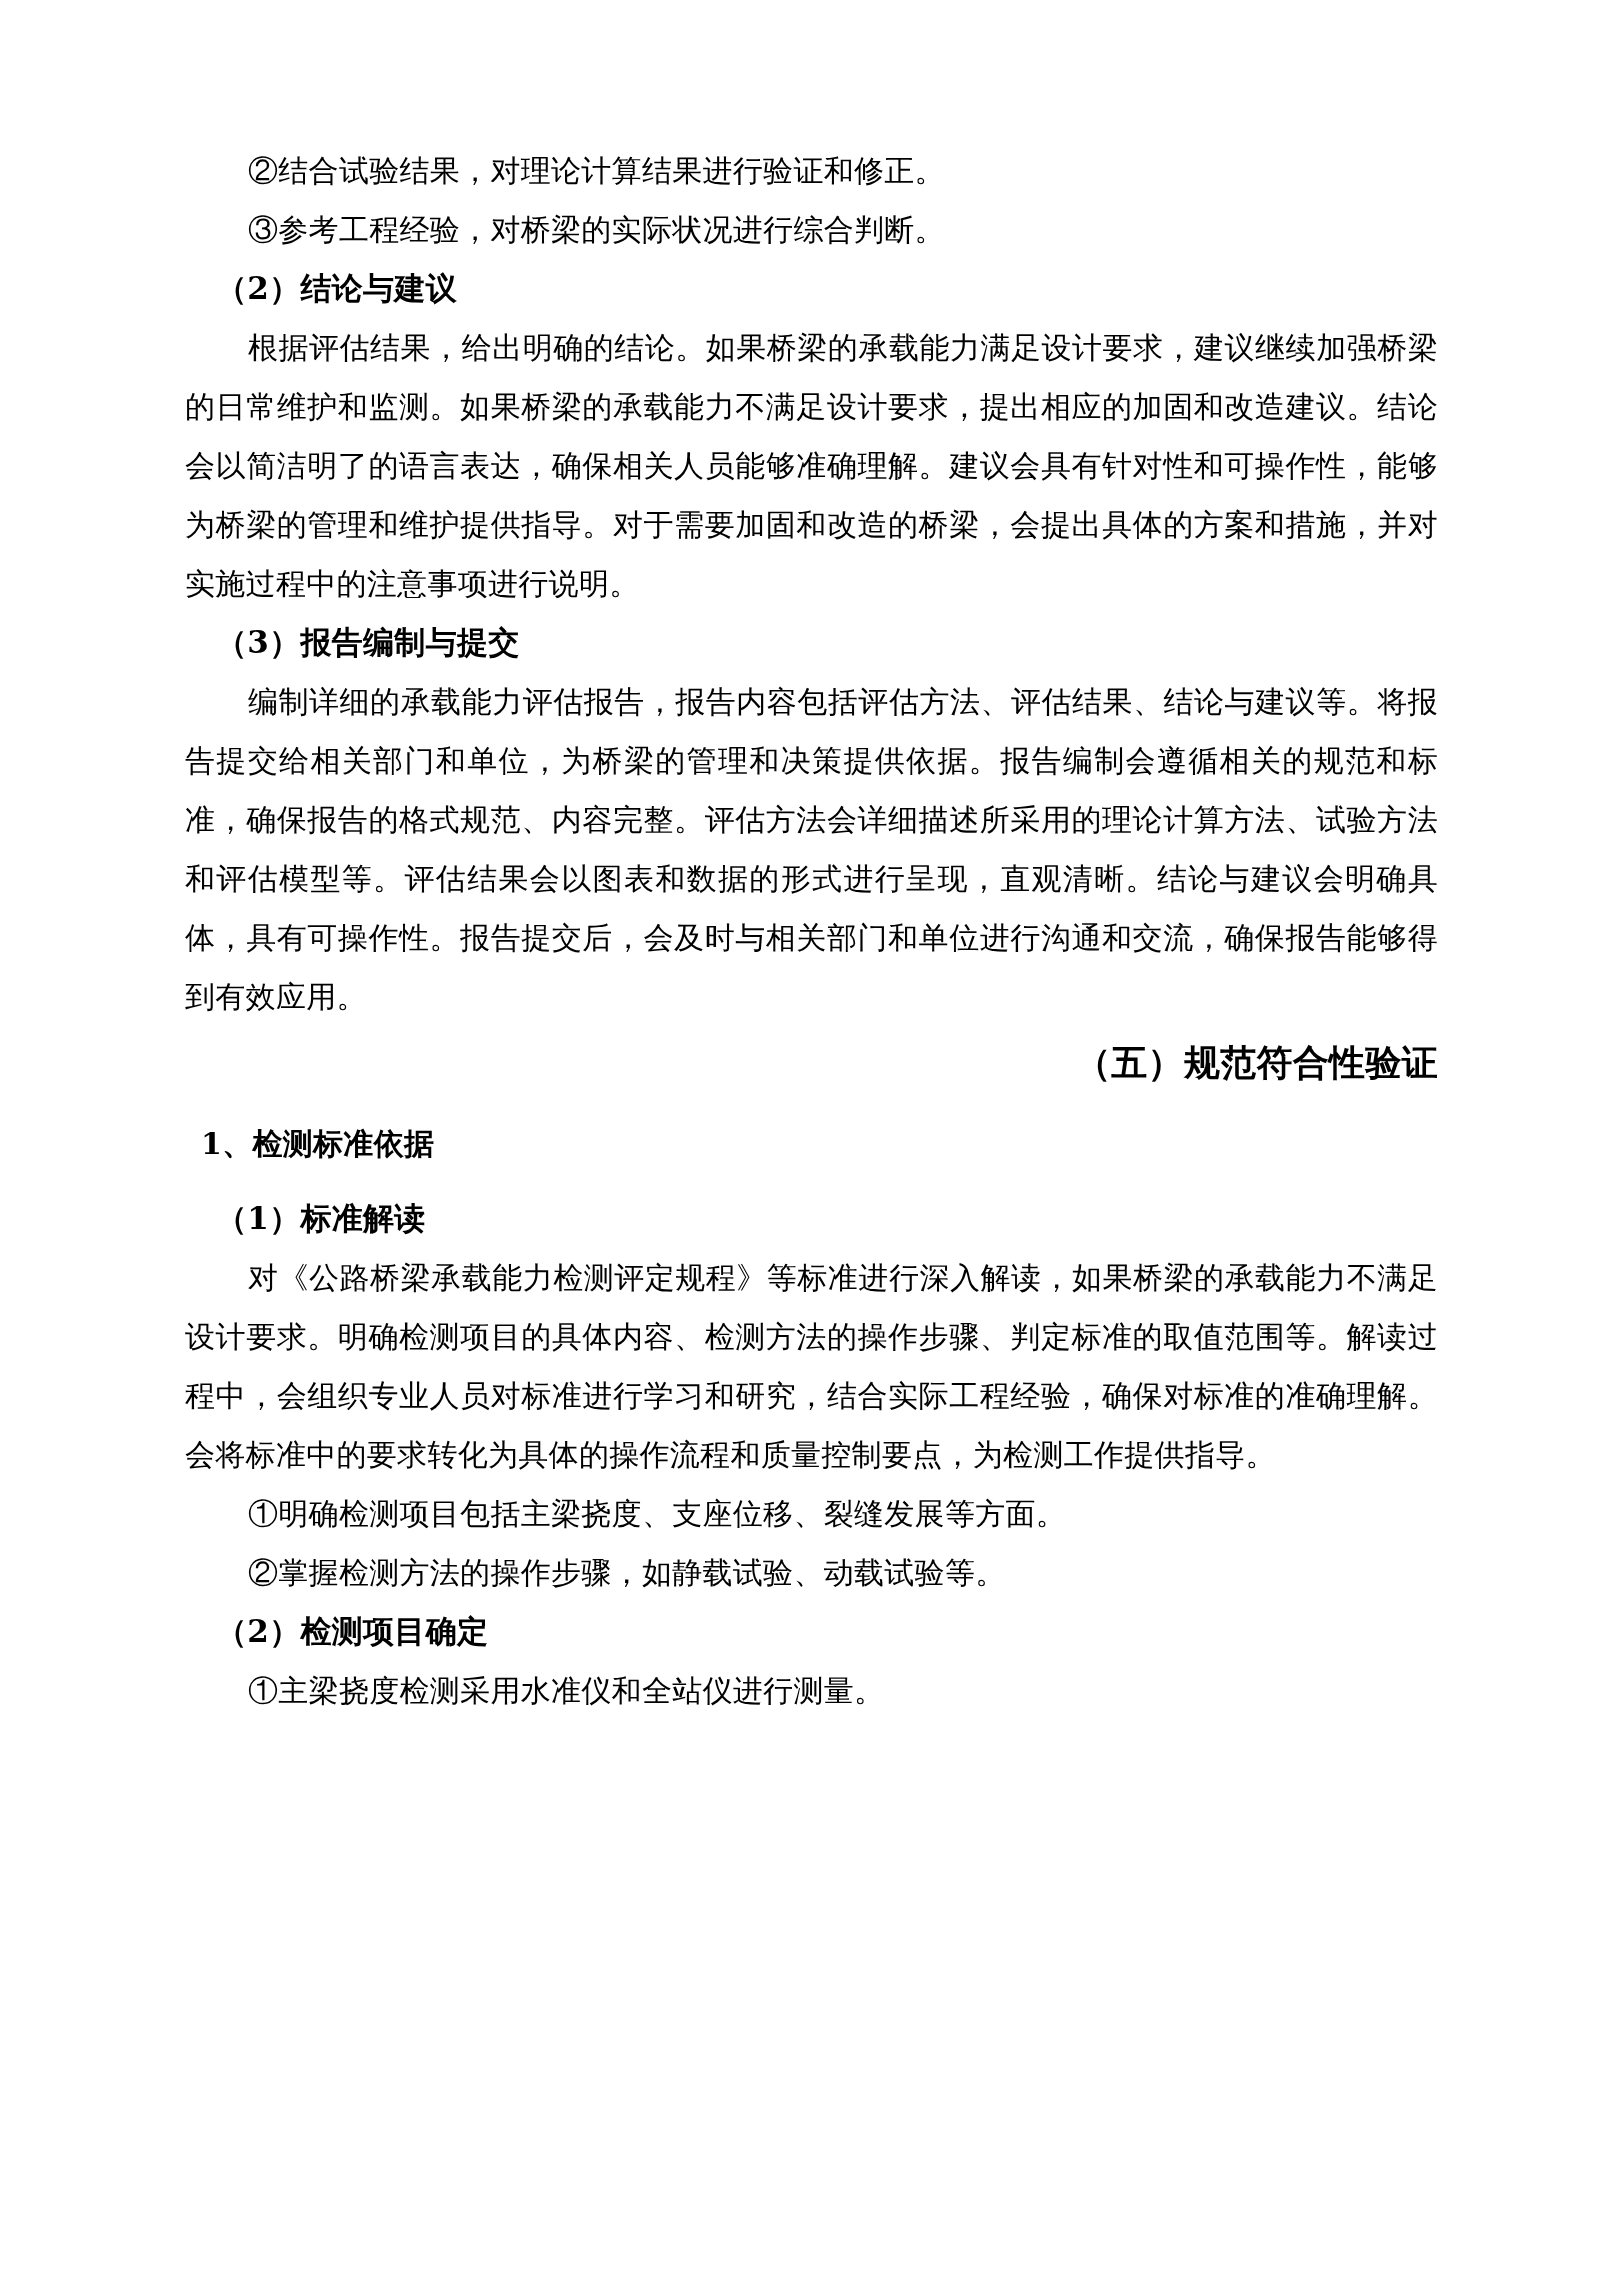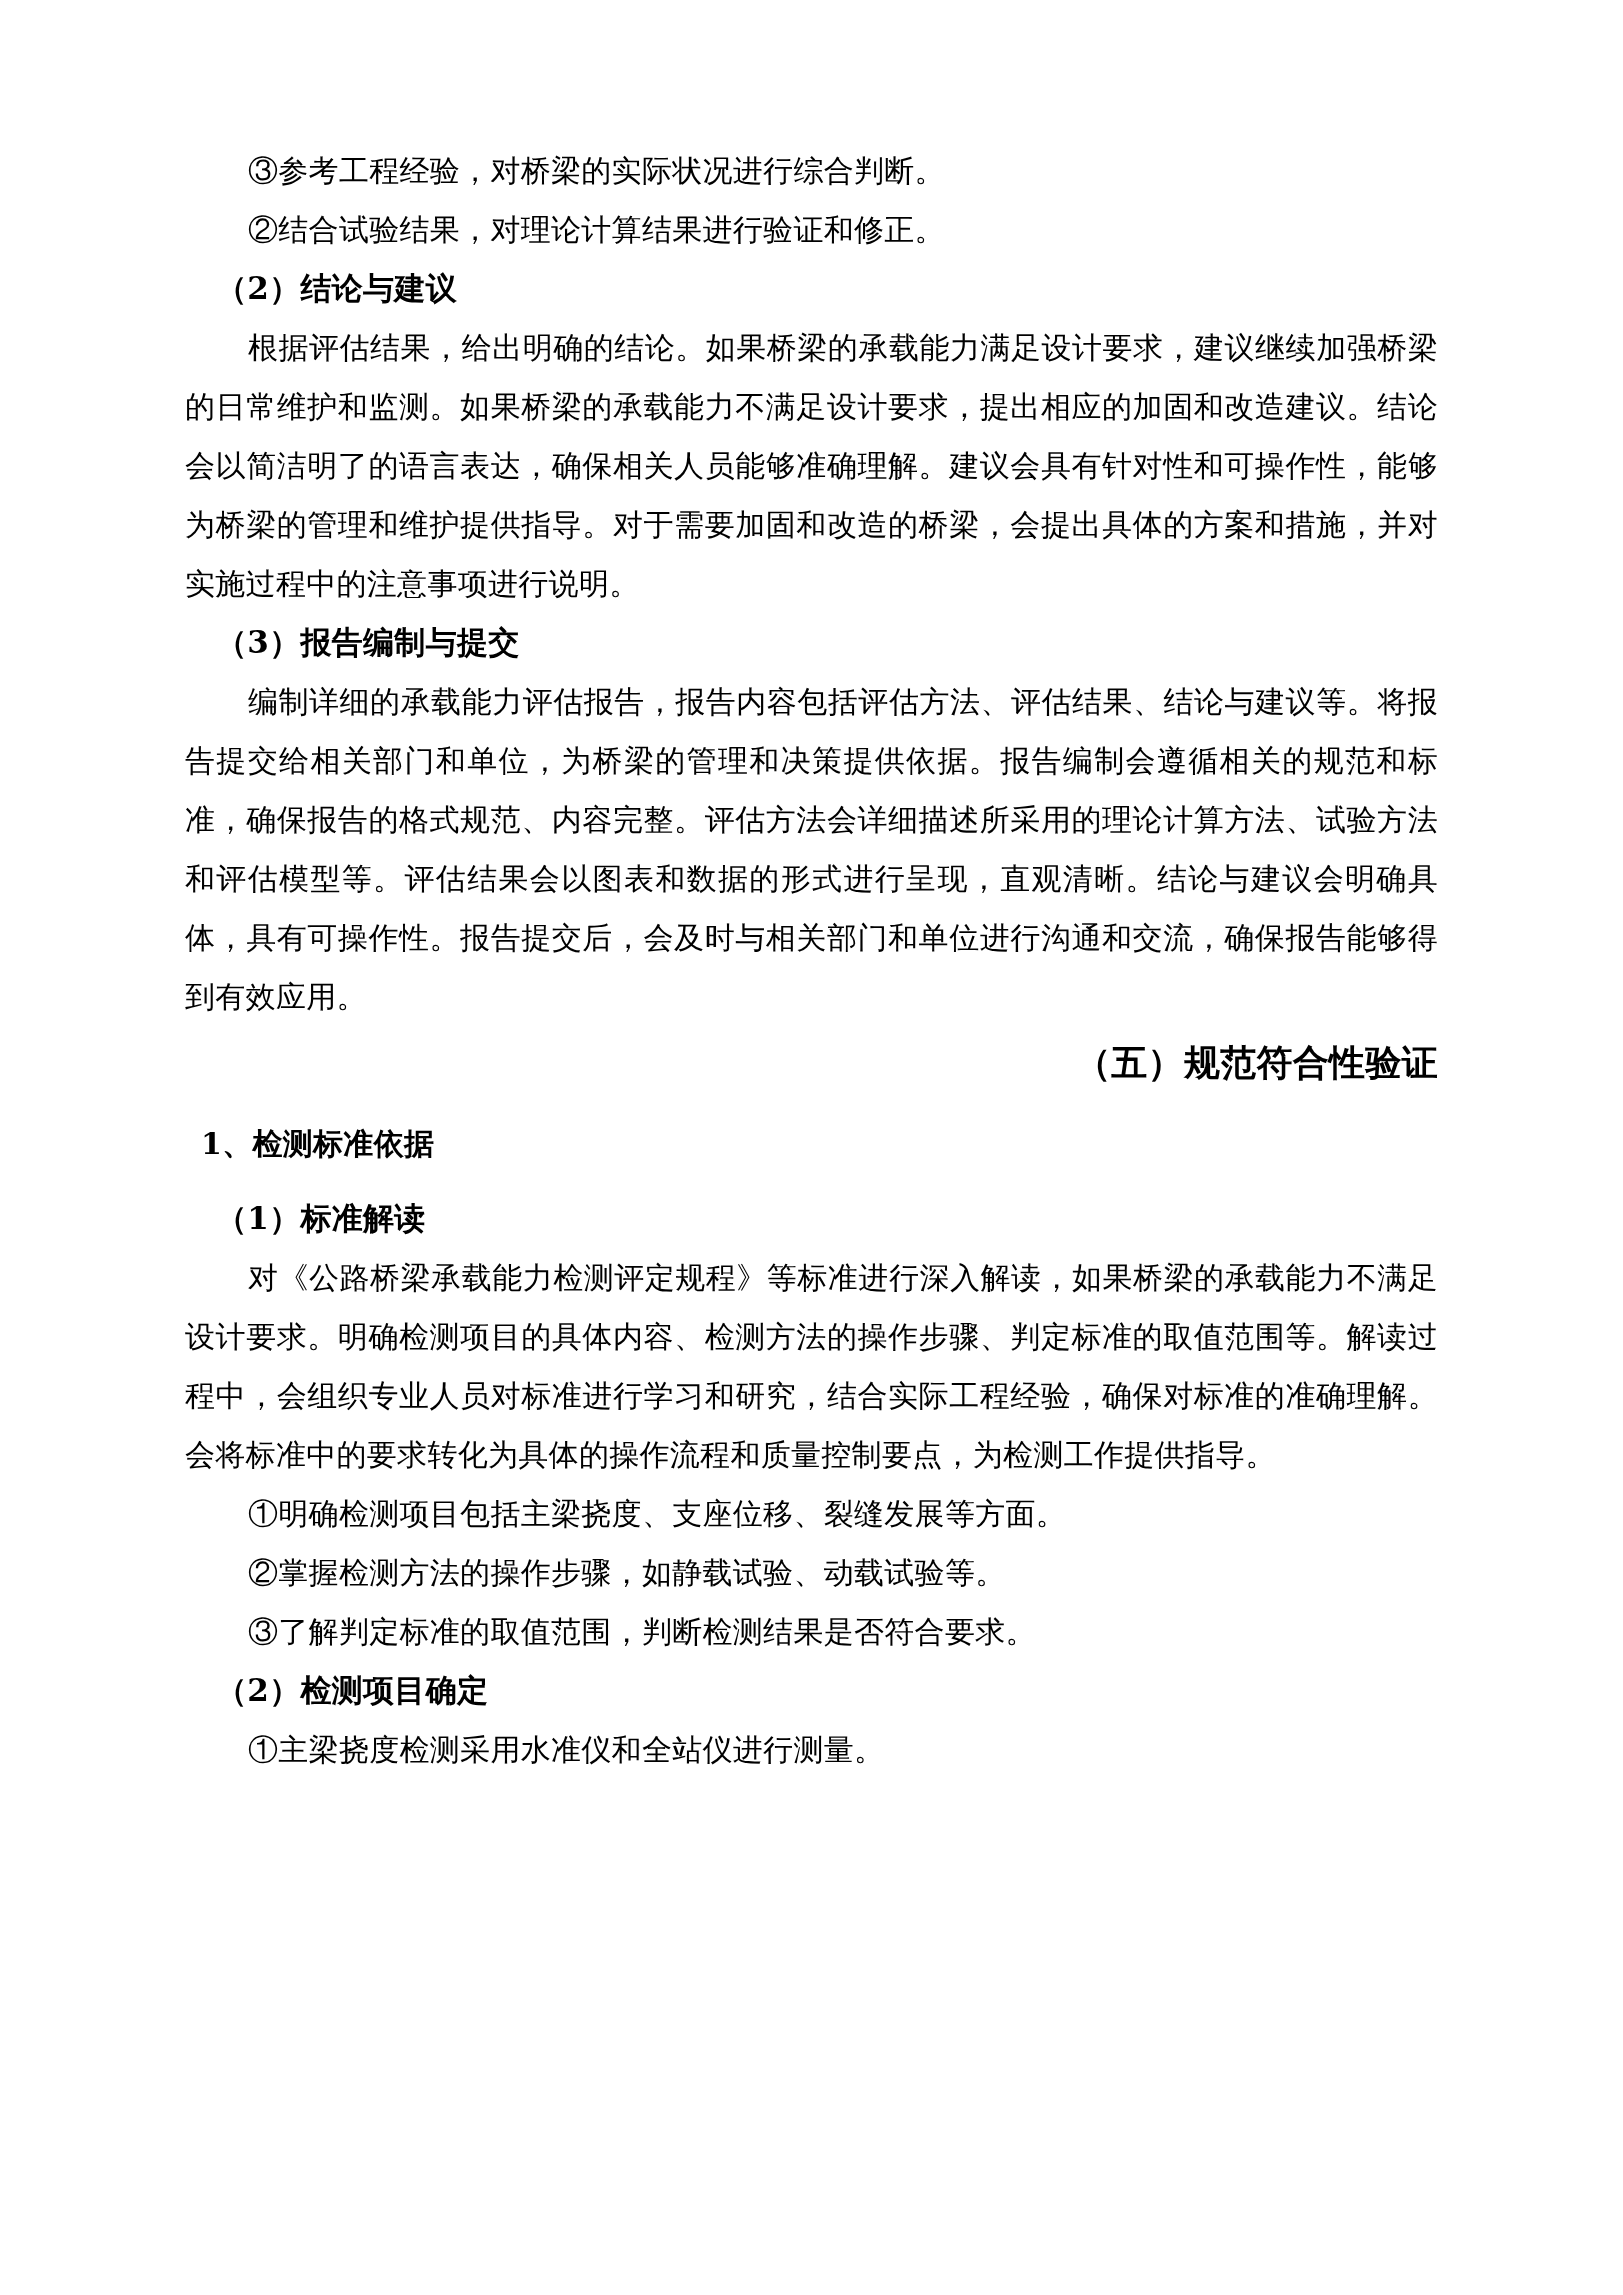--- a/index.html
+++ b/index.html
@@ -73,23 +73,23 @@
     white-space: nowrap;
     text-align: right;
   }
 </style>
 </head>
 <body>
 
 <div class="page">
   <div class="doc-body">
 
+    <p class="sub-item">②结合试验结果，对理论计算结果进行验证和修正。</p>
+
     <p class="sub-item">③参考工程经验，对桥梁的实际状况进行综合判断。</p>
-
-    <p class="sub-item">②结合试验结果，对理论计算结果进行验证和修正。</p>
 
     <p class="h-num">（2）结论与建议</p>
 
     <p class="para">根据评估结果，给出明确的结论。如果桥梁的承载能力满足设计要求，建议继续加强桥梁的日常维护和监测。如果桥梁的承载能力不满足设计要求，提出相应的加固和改造建议。结论会以简洁明了的语言表达，确保相关人员能够准确理解。建议会具有针对性和可操作性，能够为桥梁的管理和维护提供指导。对于需要加固和改造的桥梁，会提出具体的方案和措施，并对实施过程中的注意事项进行说明。</p>
 
     <p class="h-num">（3）报告编制与提交</p>
 
     <p class="para">编制详细的承载能力评估报告，报告内容包括评估方法、评估结果、结论与建议等。将报告提交给相关部门和单位，为桥梁的管理和决策提供依据。报告编制会遵循相关的规范和标准，确保报告的格式规范、内容完整。评估方法会详细描述所采用的理论计算方法、试验方法和评估模型等。评估结果会以图表和数据的形式进行呈现，直观清晰。结论与建议会明确具体，具有可操作性。报告提交后，会及时与相关部门和单位进行沟通和交流，确保报告能够得到有效应用。</p>
 
     <p class="h-major">（五）规范符合性验证</p>
@@ -97,21 +97,20 @@
     <p class="h-flush">1、检测标准依据</p>
 
     <p class="h-num">（1）标准解读</p>
 
     <p class="para">对《公路桥梁承载能力检测评定规程》等标准进行深入解读，如果桥梁的承载能力不满足设计要求。明确检测项目的具体内容、检测方法的操作步骤、判定标准的取值范围等。解读过程中，会组织专业人员对标准进行学习和研究，结合实际工程经验，确保对标准的准确理解。会将标准中的要求转化为具体的操作流程和质量控制要点，为检测工作提供指导。</p>
 
     <p class="sub-item">①明确检测项目包括主梁挠度、支座位移、裂缝发展等方面。</p>
 
     <p class="sub-item">②掌握检测方法的操作步骤，如静载试验、动载试验等。</p>
 
-    <p class="sub-item">③了解判定标准的取值范围，判断检测结果是否符合要求。</p>
 
     <p class="h-num">（2）检测项目确定</p>
 
 
     <p class="sub-item">①主梁挠度检测采用水准仪和全站仪进行测量。</p>
 
   </div>
 </div>
 
 

